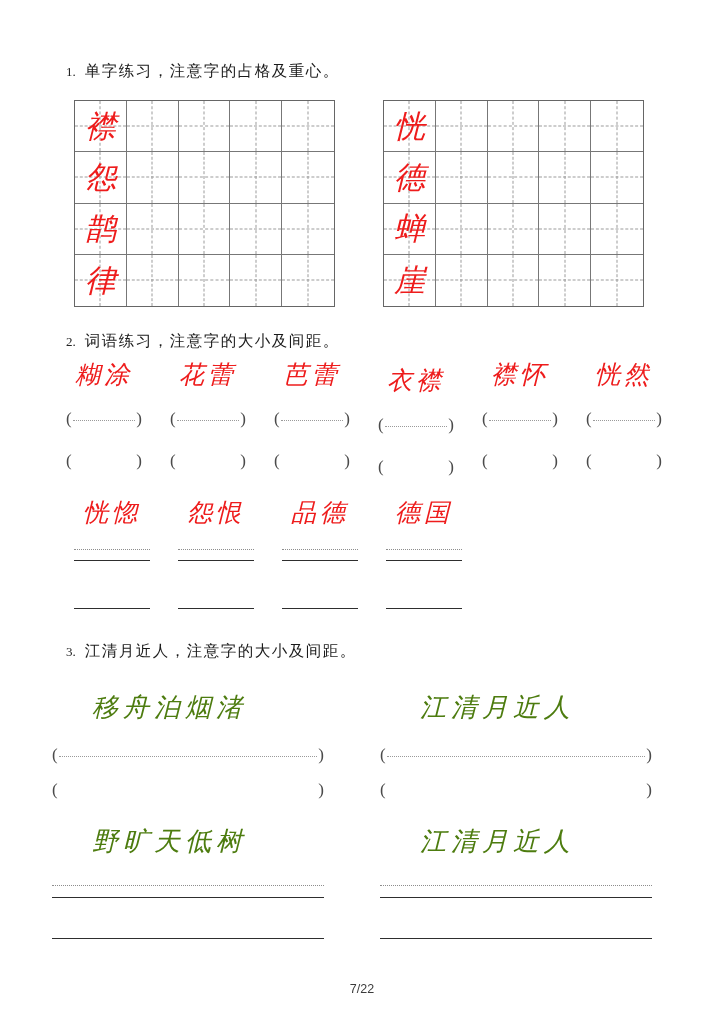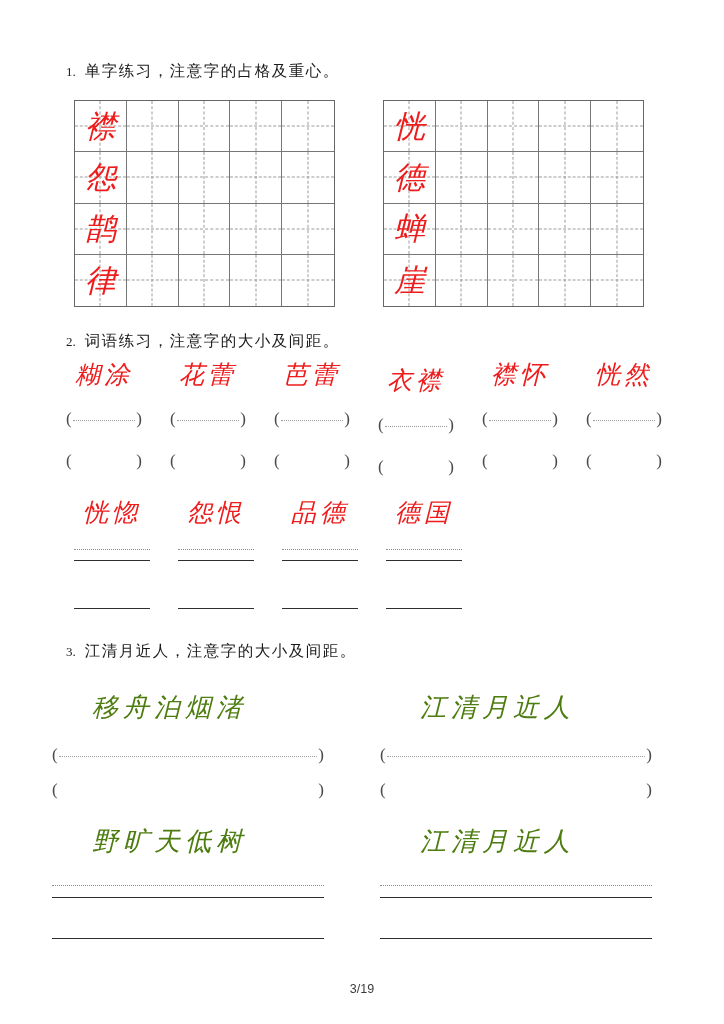--- a/index.html
+++ b/index.html
@@ -370,15 +370,15 @@
       <div class="sent-text" style="left: 92px; top: 828px; width: 232px;">野旷天低树</div>
       <div class="dash-line" style="position: absolute; left: 52px; top: 885px; width: 272px;"></div>
       <div class="solid-line" style="position: absolute; left: 52px; top: 897px; width: 272px;"></div>
       <div class="solid-line" style="position: absolute; left: 52px; top: 938px; width: 272px;"></div>
       <div class="sent-text" style="left: 420px; top: 828px; width: 232px;">江清月近人</div>
       <div class="dash-line" style="position: absolute; left: 380px; top: 885px; width: 272px;"></div>
       <div class="solid-line" style="position: absolute; left: 380px; top: 897px; width: 272px;"></div>
       <div class="solid-line" style="position: absolute; left: 380px; top: 938px; width: 272px;"></div>
     </div>
 
-  <div class="page-number" style="top:982px;">3/19</div>
+  <div class="page-number" style="top:982px;">7/22</div>
 
 </div>
 
 </body></html>

